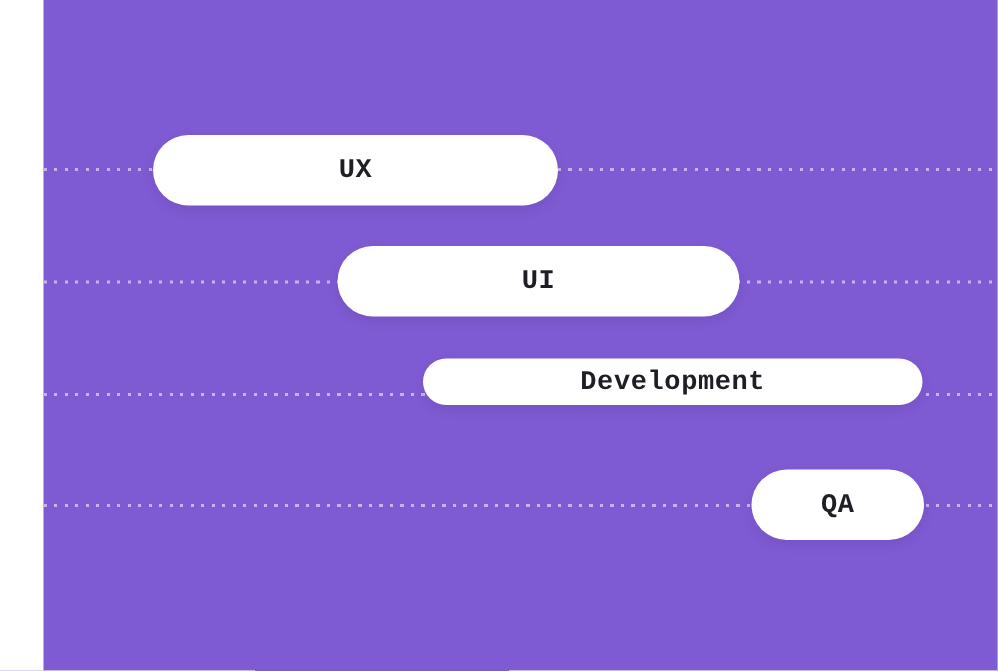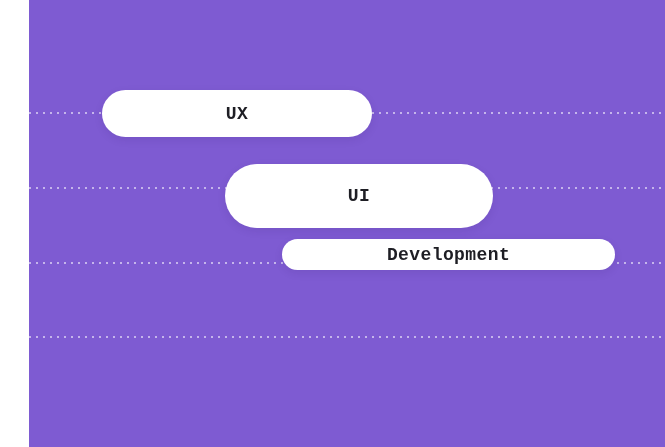--- a/index.html
+++ b/index.html
@@ -53,22 +53,25 @@
 
   <div class="gridline" style="top: 112px;"></div>
   <div class="gridline" style="top: 187px;"></div>
   <div class="gridline" style="top: 262px;"></div>
   <div class="gridline" style="top: 336px;"></div>
 
   <div class="bar" style="left: 73px; top: 90px; width: 270px; height: 47px;">
     <span class="bar-label">UX</span>
   </div>
 
-  <div class="bar" style="left: 196px; top: 164px; width: 268px; height: 64px;">
+  <div class="bar" style="left: 196px; top: 164px; width: 268px; height: 47px;">
     <span class="bar-label">UI</span>
   </div>
 
   <div class="bar" style="left: 253px; top: 239px; width: 333px; height: 31px;">
     <span class="bar-label">Development</span>
   </div>
 
+  <div class="bar" style="left: 472px; top: 313px; width: 115px; height: 47px;">
+    <span class="bar-label">QA</span>
+  </div>
 
 </div>
 
 </body></html>

